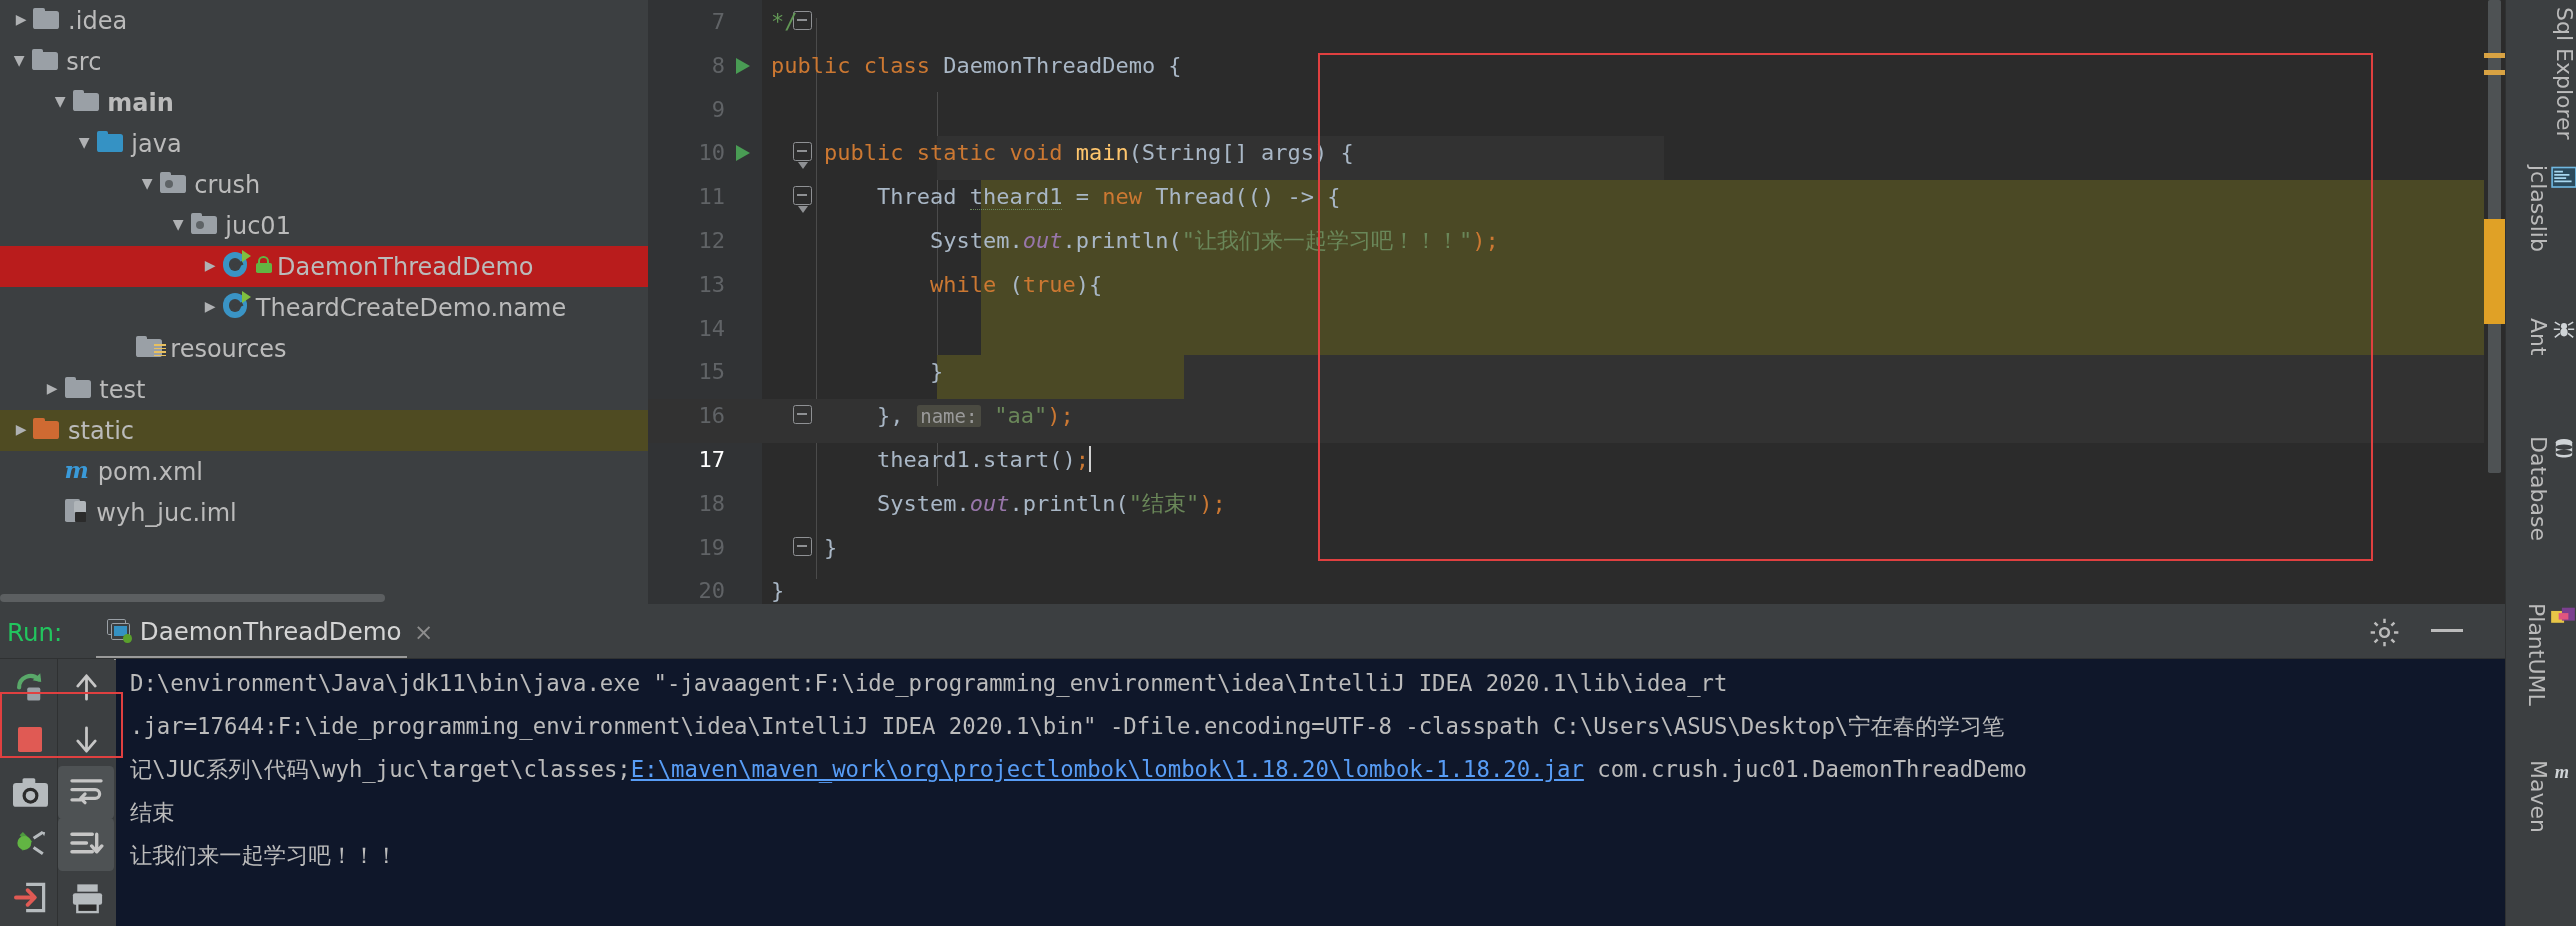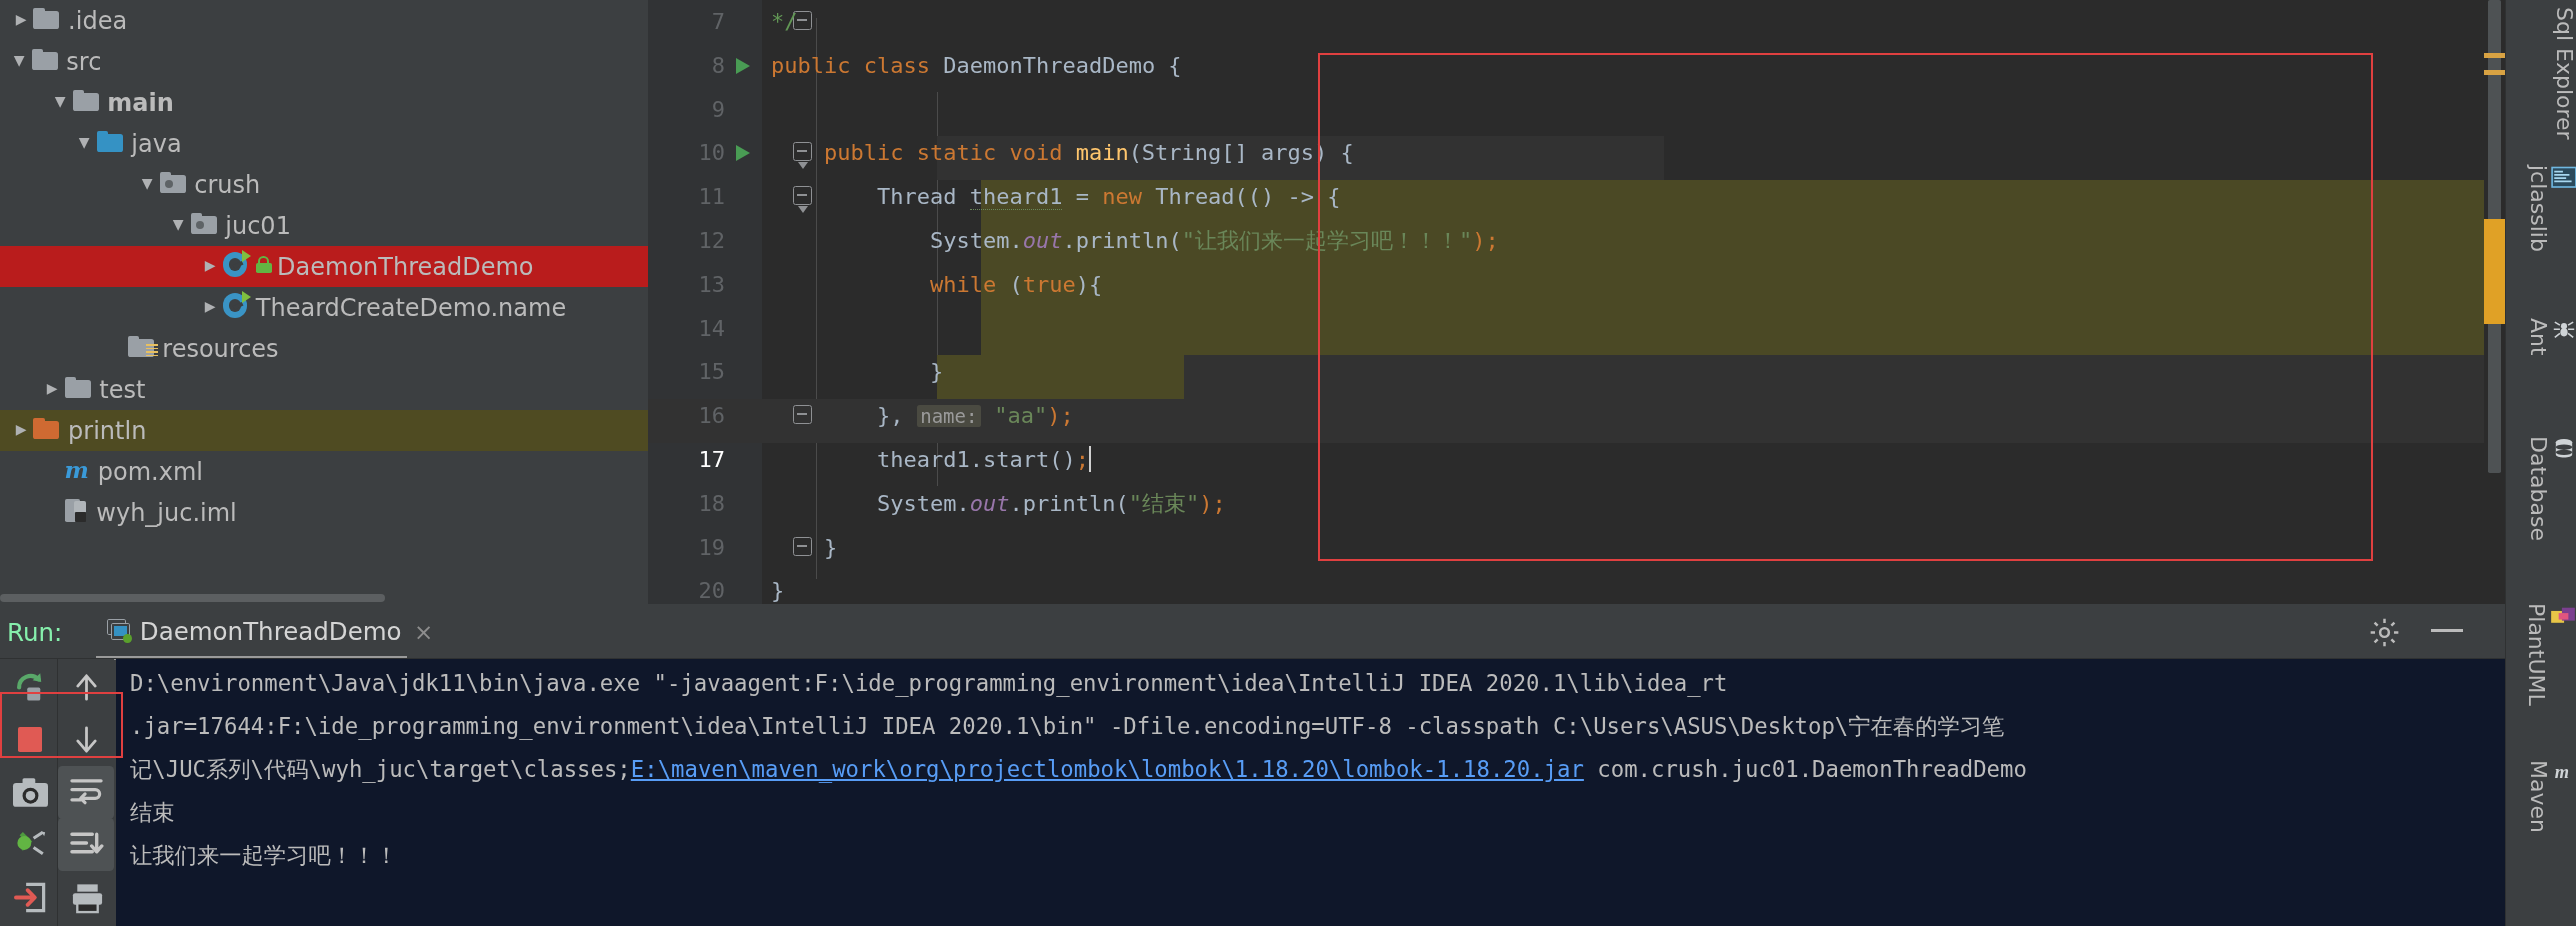--- a/index.html
+++ b/index.html
@@ -169,21 +169,21 @@
 
   
   #run-panel {
     position:absolute; left:0; top:604px; width:2505px; height:322px;
     background:#3c3f41;
   }
   #run-header {
     position:absolute; left:0; top:0; width:2505px; height:54px;
   }
   #run-label {
-    position:absolute; left:7px; top:14px; font-size:24.5px; color:#86efac;
+    position:absolute; left:7px; top:14px; font-size:24.5px; color:#22c55e;
   }
   #run-tab {
     position:absolute; left:96px; top:7px; height:42px; line-height:42px;
     padding:0 10.5px; font-size:24.5px; color:#d5d5d5;
   }
   #run-tab .tabicon {
     display:inline-block; width:24.5px; height:23px; position:relative;
     vertical-align:middle; top:-2.6px; margin-right:8.8px;
   }
   #run-tab .tabicon .b1 { position:absolute; left:0; top:0; width:19px; height:16px;
@@ -257,30 +257,30 @@
               <span class="inner"></span>
               <span class="bar"></span>
               <span class="tri"></span>
             </div></span><span class="lock"><span class="sh"></span><span class="body"></span></span><span class="lbl">DaemonThreadDemo</span></div>
         <div class="tree-row" style="padding-left: 198px;"><span class="tw">▶</span><span class="ic"><div class="jclass">
               <span class="ring"></span>
               <span class="inner"></span>
               <span class="bar"></span>
               <span class="tri"></span>
             </div></span><span class="lbl">TheardCreateDemo.name</span></div>
-        <div class="tree-row" style="padding-left: 103px;"><span class="tw empty"></span><span class="ic"><div class="folder">
+        <div class="tree-row" style="padding-left: 103px; margin-left: 8px;"><span class="tw empty"></span><span class="ic"><div class="folder">
               <span class="barsrc">
                 <i></i>
                 <i></i>
                 <i></i>
                 <i></i>
               </span>
             </div></span><span class="lbl">resources</span></div>
         <div class="tree-row" style="padding-left: 40px;"><span class="tw">▶</span><span class="ic"><div class="folder"></div></span><span class="lbl">test</span></div>
-        <div class="tree-row sel-olive" style="padding-left: 8.8px;"><span class="tw">▶</span><span class="ic"><div class="folder orange"></div></span><span class="lbl">println</span></div>
+        <div class="tree-row sel-olive" style="padding-left: 8.8px;"><span class="tw">▶</span><span class="ic"><div class="folder orange"></div></span><span class="lbl">static</span></div>
         <div class="tree-row" style="padding-left: 40px;"><span class="tw empty"></span><span class="ic"><div class="mvn">m</div></span><span class="lbl">pom.xml</span></div>
         <div class="tree-row" style="padding-left: 40px;"><span class="tw empty"></span><span class="ic"><div class="iml">
               <span class="p1"></span>
               <span class="p2"></span>
               <span class="p3"></span>
             </div></span><span class="lbl">wyh_juc.iml</span></div>
       </div>
     <div id="tree-hscroll">
       <div class="thumb"></div>
     </div>

